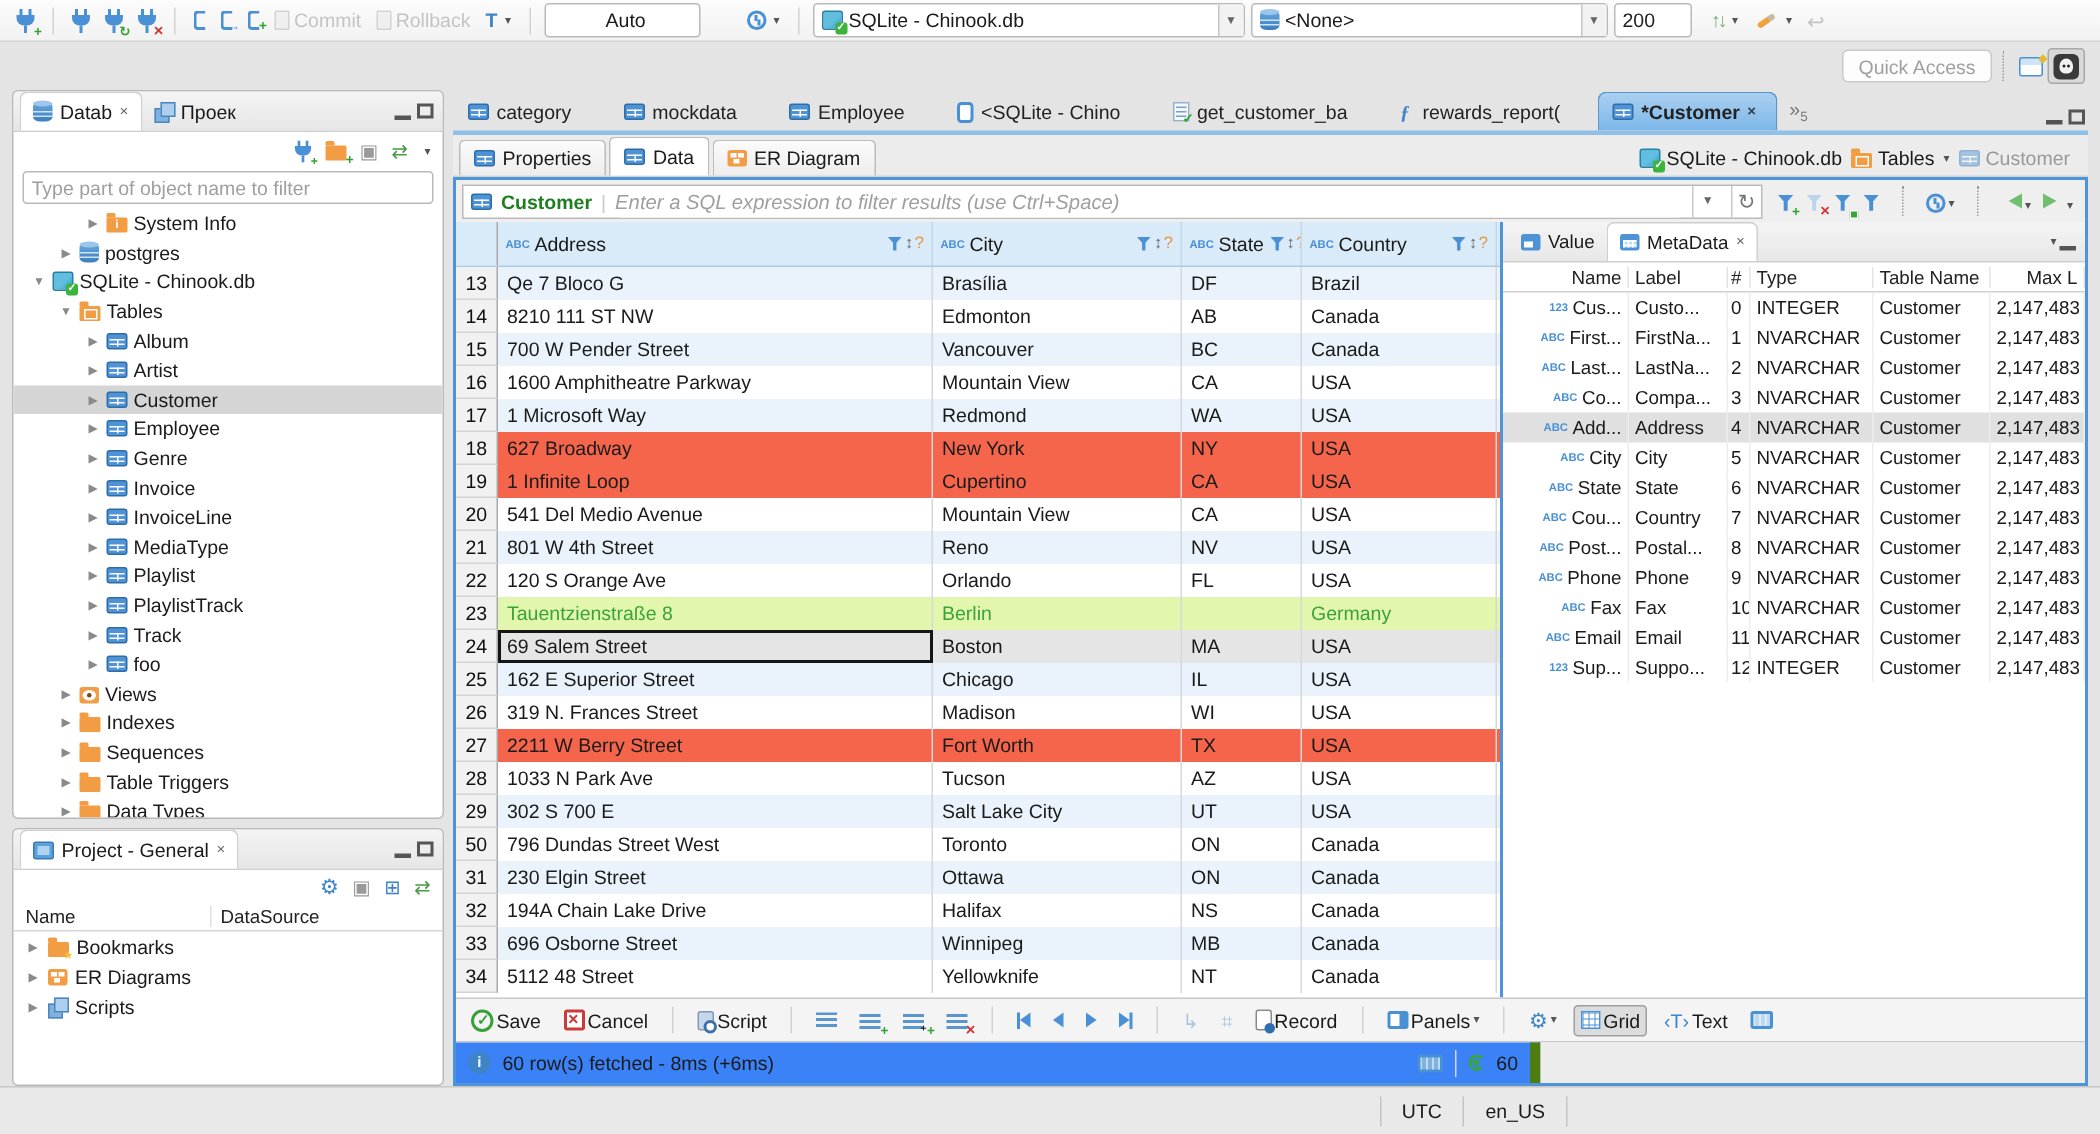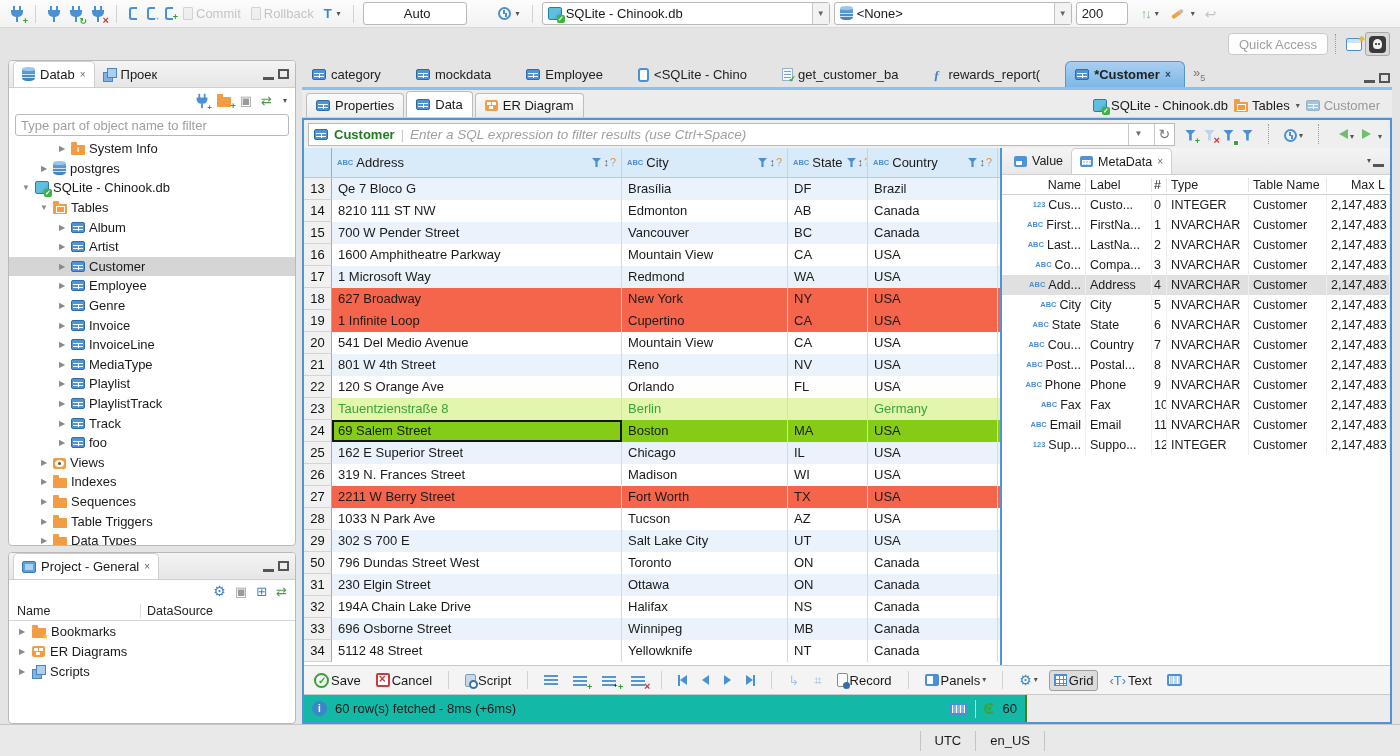--- a/index.html
+++ b/index.html
@@ -167,21 +167,21 @@
   .grid{flex:1;display:flex;flex-direction:column;min-width:0;overflow:hidden}
   .ghead{height:30px;background:#d9eaf9;border-bottom:1px solid #aecbe6;display:flex;flex:none;font-size:13px}
   .gh{display:flex;align-items:center;gap:3px;padding:0 5px;border-right:1px solid #bfd7ec;overflow:hidden;white-space:nowrap}
   .abc{font:bold 7.5px/1 "Liberation Sans",sans-serif;color:#4a90d5;flex:none}
   .sorter{margin-left:auto;display:flex;align-items:center;gap:1px;flex:none}
   .gbody{flex:1;overflow:hidden;background:#fff}
   .grow{display:flex;height:22px;line-height:22px;background:#fff}
   .grow.alt{background:#eaf3fb}
   .grow.red{background:#f4654c}
   .grow.green{background:#e3f6ae}
-  .grow.sel{background:#84cc16}
+  .grow.sel{background:#e5e5e5}
   .gc{padding:0 6px;border-right:1px solid #d8d8d8;overflow:hidden;white-space:nowrap;flex:none}
   .c-rn{width:28px;flex:none}
   .c-addr{width:290px;flex:none}
   .c-city{width:166px;flex:none}
   .c-state{width:80px;flex:none}
   .c-ctry{width:130px;flex:none}
   .c-post{flex:1;min-width:0}
   .rn{background:#f1f1f1;border-right:1px solid #a9a9a9;border-bottom:1px solid #d4d4d4;text-align:center;padding:0;color:#111}
   .ghead .rn{background:#d9eaf9;border-bottom:none}
   .gc.focus{outline:2px solid #151515;outline-offset:-2px}
@@ -199,21 +199,21 @@
   .m-type{width:82px;flex:none}
   .m-table{width:78px;flex:none}
   .m-max{flex:1;text-align:right;min-width:0}
   .mico{font:bold 7.5px/1 "Liberation Sans",sans-serif;color:#4a90d5}
 
   .etoolbar{height:29px;background:#f4f4f4;border-top:1px solid #c9c9c9;display:flex;align-items:center;padding:0 6px;gap:7px;flex:none;white-space:nowrap}
   .etoolbar .lbl{margin-left:2px}
   .ebtn{display:flex;align-items:center;gap:0;padding:2px 4px;border-radius:3px}
   .ebtn.pressed{background:#dcdcdc;border:1px solid #9e9e9e}
   .estatus{height:28px;border-top:1px solid #c9c9c9;display:flex;flex:none}
-  .status-box{width:723px;flex:none;display:flex;align-items:center;gap:8px;padding:0 8px;background:#14b8a6;border-right:2px solid #4d7c0f}
+  .status-box{width:723px;flex:none;display:flex;align-items:center;gap:8px;padding:0 8px;background:#3b82f6;border-right:7px solid #4d7c0f}
   .status-rest{flex:1;background:#ececec}
   .ssep{width:1px;height:18px;background:#d5d5d5}
 
   .statusbar{height:32px;background:#e9e9e9;border-top:1px solid #c6c6c6;display:flex;align-items:center;justify-content:flex-end;padding-right:355px;flex:none}
   .sb-item{padding:0 14px;height:20px;line-height:20px;border-left:1px solid #c4c4c4}
   .sb-item:last-child{border-right:1px solid #c4c4c4}
 </style>
 </head>
 <body>
 

